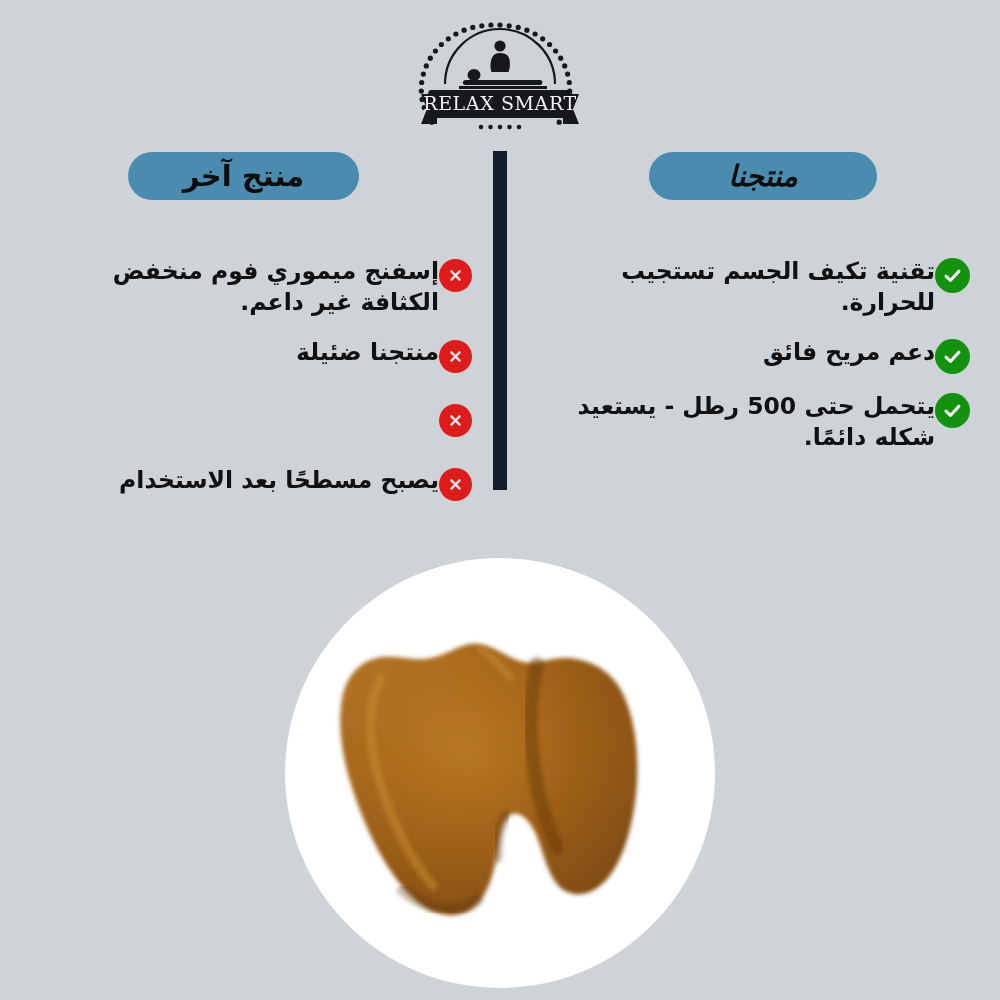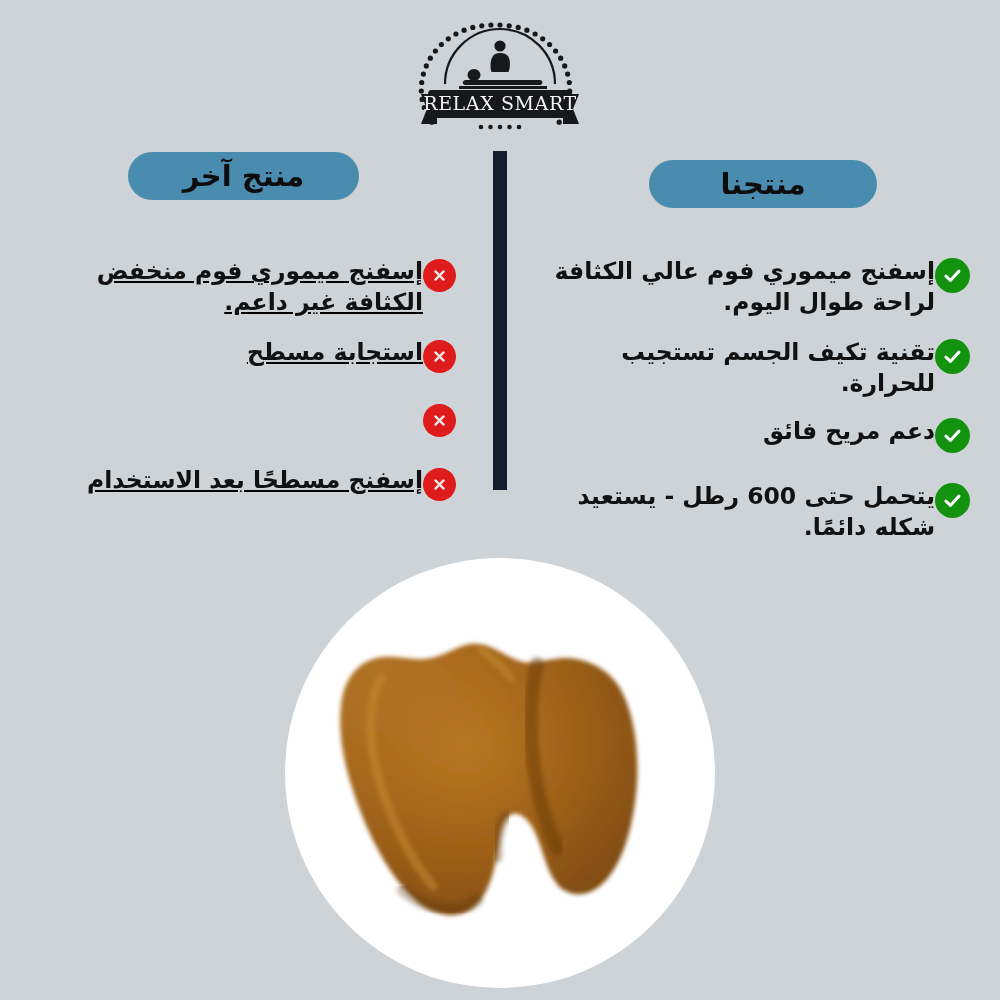--- a/index.html
+++ b/index.html
@@ -42,23 +42,24 @@
     background: #4a8cb0;
     display: flex;
     align-items: center;
     justify-content: center;
     color: #0d0d0d;
     font-size: 29px;
     font-weight: bold;
     letter-spacing: 0;
   }
   .badge-ours {
-    top: 160px;
+    top: 152px;
     left: 649px;
     width: 228px;
+    font-style: italic;
   }
   .badge-other {
     top: 152px;
     left: 128px;
     width: 231px;
   }
 
   
   .divider {
     position: absolute;
@@ -68,21 +69,21 @@
     height: 339px;
     background: #151e2e;
   }
 
   
   .col {
     position: absolute;
     top: 255px;
   }
   .col-ours { left: 540px; width: 430px; }
-  .col-other { left: 56px; width: 400px; text-decoration: underline; }
+  .col-other { left: 72px; width: 400px; }
 
   .feature {
     display: flex;
     flex-direction: row;
     align-items: flex-start;
     margin-bottom: 16px;
   }
   .feature-text {
     flex: 1;
     text-align: right;
@@ -220,54 +221,46 @@
 </div>
 
 <div class="badge badge-ours">منتجنا</div>
 
 <div class="badge badge-other">منتج آخر</div>
 
 <div class="divider"></div>
 
 <div class="col col-ours">
 
+
   <div class="feature">
     <span class="bullet bullet-check">
       <svg viewBox="0 0 24 24" fill="none" stroke="#ffffff" stroke-width="3.4" stroke-linecap="round" stroke-linejoin="round">
           <polyline points="4.5,12.8 9.6,17.6 19.4,7"></polyline>
         </svg>
     </span>
-    <span class="feature-text">إسفنج ميموري فوم عالي الكثافة لراحة طوال اليوم.</span>
+    <span class="feature-text">تقنية تكيف الجسم تستجيب للحرارة.</span>
   </div>
 
   <div class="feature">
     <span class="bullet bullet-check">
       <svg viewBox="0 0 24 24" fill="none" stroke="#ffffff" stroke-width="3.4" stroke-linecap="round" stroke-linejoin="round">
           <polyline points="4.5,12.8 9.6,17.6 19.4,7"></polyline>
         </svg>
     </span>
-    <span class="feature-text">تقنية تكيف الجسم تستجيب للحرارة.</span>
+    <span class="feature-text">دعم مريح فائق</span>
   </div>
 
   <div class="feature">
     <span class="bullet bullet-check">
       <svg viewBox="0 0 24 24" fill="none" stroke="#ffffff" stroke-width="3.4" stroke-linecap="round" stroke-linejoin="round">
           <polyline points="4.5,12.8 9.6,17.6 19.4,7"></polyline>
         </svg>
     </span>
-    <span class="feature-text">دعم مريح فائق</span>
-  </div>
-
-  <div class="feature">
-    <span class="bullet bullet-check">
-      <svg viewBox="0 0 24 24" fill="none" stroke="#ffffff" stroke-width="3.4" stroke-linecap="round" stroke-linejoin="round">
-          <polyline points="4.5,12.8 9.6,17.6 19.4,7"></polyline>
-        </svg>
-    </span>
-    <span class="feature-text">يتحمل حتى 600 رطل - يستعيد شكله دائمًا.</span>
+    <span class="feature-text">يتحمل حتى 500 رطل - يستعيد شكله دائمًا.</span>
   </div>
 
 </div>
 
 <div class="col col-other">
 
   <div class="feature">
     <span class="bullet bullet-x">
       <svg viewBox="0 0 24 24" fill="none" stroke="#e6e6e6" stroke-width="3.8" stroke-linecap="round">
           <line x1="5.5" y1="5.5" x2="18.5" y2="18.5"></line>
@@ -277,40 +270,40 @@
     <span class="feature-text">إسفنج ميموري فوم منخفض الكثافة غير داعم.</span>
   </div>
 
   <div class="feature">
     <span class="bullet bullet-x">
       <svg viewBox="0 0 24 24" fill="none" stroke="#e6e6e6" stroke-width="3.8" stroke-linecap="round">
           <line x1="5.5" y1="5.5" x2="18.5" y2="18.5"></line>
           <line x1="18.5" y1="5.5" x2="5.5" y2="18.5"></line>
         </svg>
     </span>
-    <span class="feature-text">استجابة مسطح</span>
+    <span class="feature-text">منتجنا ضئيلة</span>
   </div>
 
   <div class="feature">
     <span class="bullet bullet-x">
       <svg viewBox="0 0 24 24" fill="none" stroke="#e6e6e6" stroke-width="3.8" stroke-linecap="round">
           <line x1="5.5" y1="5.5" x2="18.5" y2="18.5"></line>
           <line x1="18.5" y1="5.5" x2="5.5" y2="18.5"></line>
         </svg>
     </span>
   </div>
 
   <div class="feature">
     <span class="bullet bullet-x">
       <svg viewBox="0 0 24 24" fill="none" stroke="#e6e6e6" stroke-width="3.8" stroke-linecap="round">
           <line x1="5.5" y1="5.5" x2="18.5" y2="18.5"></line>
           <line x1="18.5" y1="5.5" x2="5.5" y2="18.5"></line>
         </svg>
     </span>
-    <span class="feature-text">إسفنج مسطحًا بعد الاستخدام</span>
+    <span class="feature-text">يصبح مسطحًا بعد الاستخدام</span>
   </div>
 
 </div>
 
 <div class="product-wrap">
   <div class="product-circle">
     <svg viewBox="0 0 430 430" xmlns="http://www.w3.org/2000/svg">
       <defs>
         <radialGradient id="cushGrad" cx="42%" cy="38%" r="72%">
           <stop offset="0%" stop-color="#b97a22"></stop>

